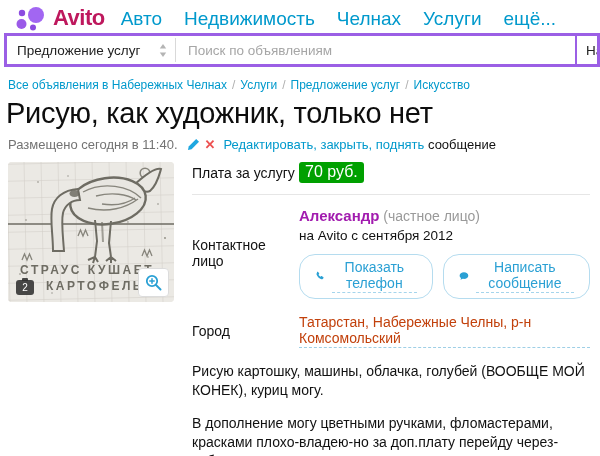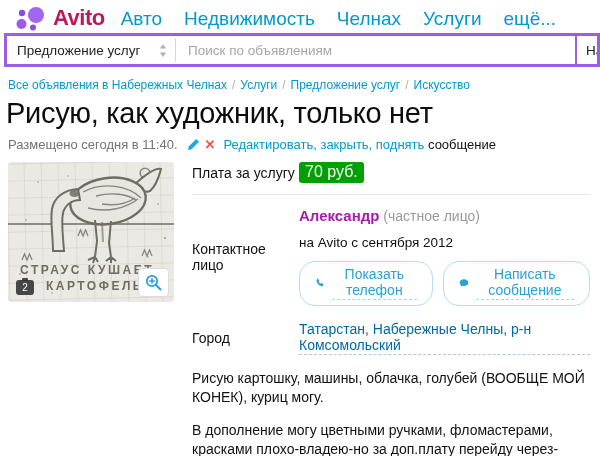--- a/index.html
+++ b/index.html
@@ -80,32 +80,32 @@
   .right-col { flex:1; margin-left:18px; padding-right:10px; min-width:0; }
   .field-row { display:flex; font-size:14px; align-items:center; }
   .field-label { width:107px; flex-shrink:0; color:#111; }
   .price-badge {
     display:inline-block; background:#00a000; color:#fff;
     font-size:16px; padding:1px 6px 2px; border-radius:3px;
   }
   .col-divider { border:none; border-top:1px solid #e6e6e6; margin:11px 0 12px; }
   .contact-name { font-weight:bold; font-size:15px; color:#a21caf; }
   .contact-type { color:#9a9a9a; font-size:14px; }
-  .contact-since { margin-top:11px; font-size:13.5px; color:#111; }
+  .contact-since { margin-top:4px; font-size:13.5px; color:#111; }
   .contact-buttons { display:flex; gap:10px; margin-top:11px; }
   .pill-btn {
     display:flex; align-items:center; gap:7px;
     border:1px solid #b5dcef; border-radius:16px; background:#fff;
     padding:4px 15px 5px; cursor:pointer; font-family:"Liberation Sans",sans-serif;
   }
   .pill-btn .lbl {
     color:#2aa0d4; font-size:14px; border-bottom:1px dashed #a5d5ec; padding-bottom:1px;
   }
   .city-row { margin-top:15px; }
-  .city-link { color:#0369a1; border-bottom:1px dashed #9ecfe6; padding-bottom:1px; }
+  .city-link { color:#c2410c; border-bottom:1px dashed #9ecfe6; padding-bottom:1px; }
 
   .desc { font-size:14px; line-height:19px; color:#111; max-width:402px; }
   .desc-first { margin-top:13px; }
   .desc-para { margin-top:14px; }
 </style>
 </head>
 <body>
 
 <div class="header">
   <div class="logo">

